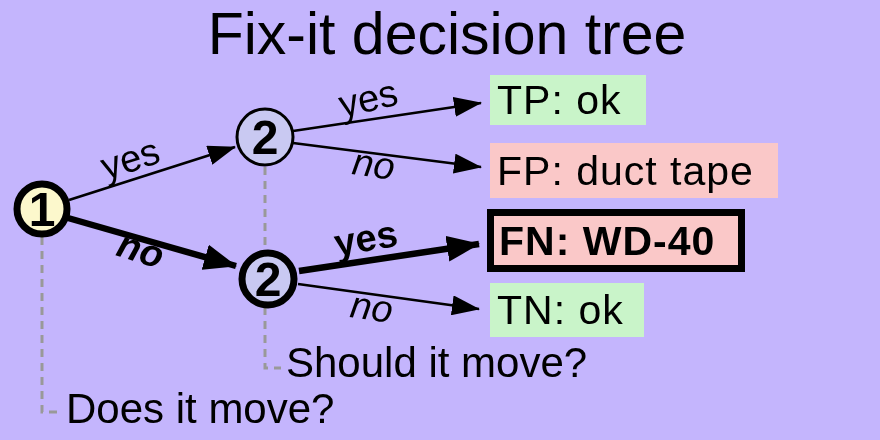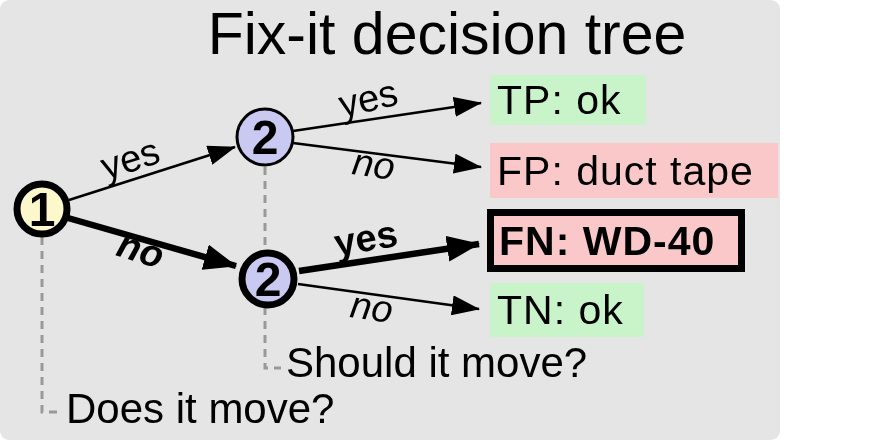--- a/index.html
+++ b/index.html
@@ -1,16 +1,16 @@
 <!DOCTYPE html>
 <html><head>
 <meta charset="utf-8">
 <style>
   html, body { margin: 0; padding: 0; background: #ffffff; }
-  .stage { width: 780px; height: 440px; position: relative; overflow: hidden; background: #e5e5e5; border-radius: 9px; }
+  .stage { width: 880px; height: 440px; position: relative; overflow: hidden; background: #c4b5fd; }
   svg { display: block; font-family: "Liberation Sans", sans-serif; }
   text { fill: #000; }
   .t-title    { font-size: 59px; }
   .t-node     { font-size: 48px; font-weight: bold; }
   .t-edge     { font-size: 38px; }
   .t-edge.bold   { font-weight: bold; }
   .t-edge.italic { font-style: italic; }
   .t-outcome  { font-size: 41px; letter-spacing: 1px; }
   .t-outcome.bold { font-weight: bold; }
   .t-question { font-size: 42px; }

